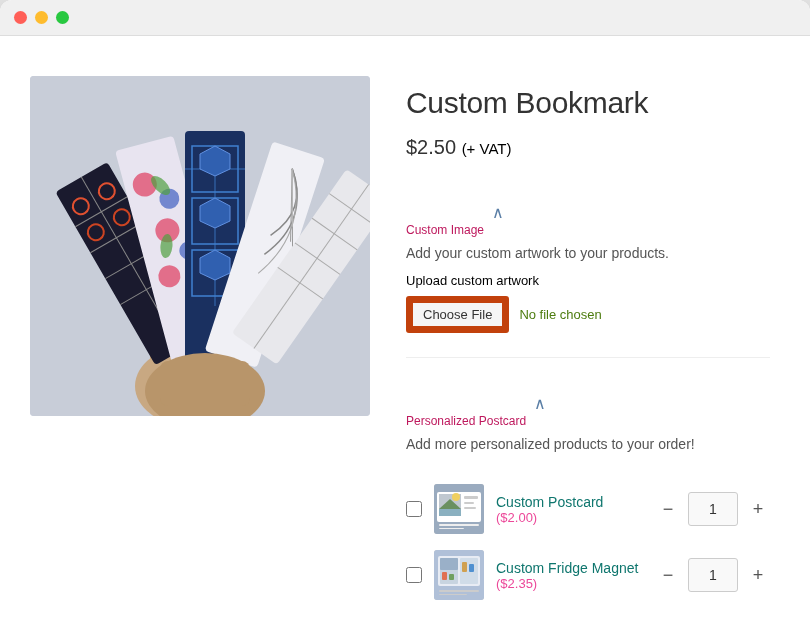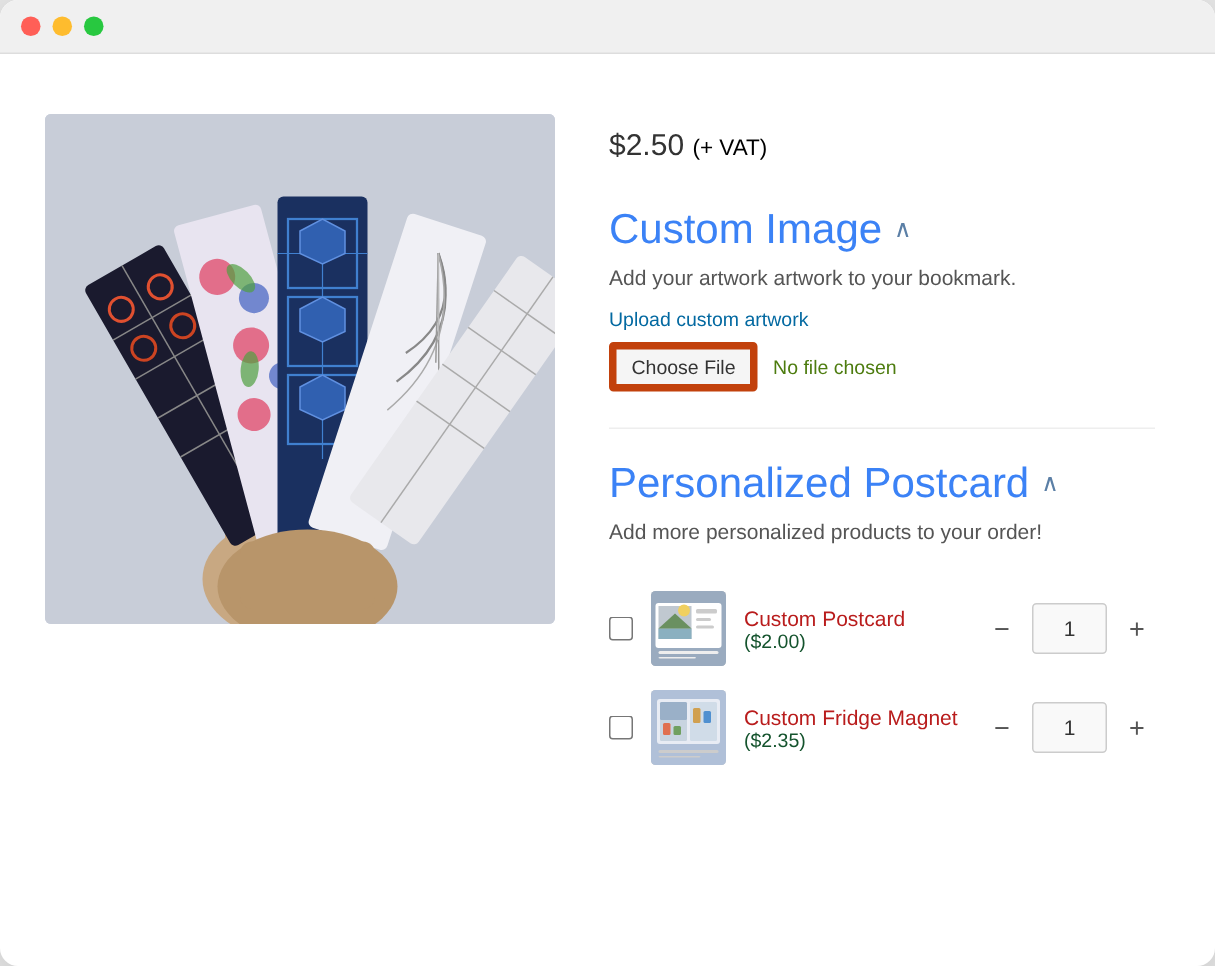--- a/index.html
+++ b/index.html
@@ -120,53 +120,54 @@
     }
 
     .section-header {
       display: flex;
       align-items: center;
       gap: 8px;
       margin-bottom: 8px;
     }
 
     .section-title {
-      font-size: 28px;
-      color: #3b82f6;
+      font-size: 12px;
+      color: #be185d;
       font-weight: 500;
+      margin-top: 36px;
     }
 
     .chevron {
       color: #5b7fa6;
       font-size: 16px;
     }
 
     .section-desc {
       font-size: 14px;
       color: #555;
       margin-bottom: 12px;
     }
 
     .upload-label {
       font-size: 13px;
-      color: #0369a1;
+      color: #000000;
       margin-bottom: 8px;
     }
 
     .file-input-row {
       display: flex;
       align-items: center;
       gap: 10px;
       margin-bottom: 6px;
     }
 
     .choose-file-btn {
       padding: 4px 10px;
       background: #f5f5f5;
-      border: 5px solid #c2410c;
+      border: 7px solid #c2410c;
       border-radius: 3px;
       cursor: pointer;
       font-size: 13px;
       color: #333;
     }
 
     .no-file-text {
       font-size: 13px;
       color: #4d7c0f;
     }
@@ -214,27 +215,27 @@
       width: 100%;
       height: 100%;
     }
 
     .product-option-info {
       flex: 1;
     }
 
     .product-option-name {
       font-size: 14px;
-      color: #b91c1c;
+      color: #0f766e;
       font-weight: 500;
     }
 
     .product-option-price {
       font-size: 13px;
-      color: #14532d;
+      color: #ec4899;
     }
 
     .qty-controls {
       display: flex;
       align-items: center;
       gap: 8px;
     }
 
     .qty-btn {
       width: 24px;
@@ -351,32 +352,33 @@
 
             <ellipse cx="175" cy="315" rx="60" ry="38" fill="#b8956a"></ellipse>
             <rect x="130" y="285" width="90" height="45" rx="8" fill="#b8956a"></rect>
           </svg>
         </div>
       </div>
     </div>
 
     <div class="product-details-col">
 
+      <h1 class="product-title">Custom Bookmark</h1>
 
       <div class="product-price">
         <span>$2.50</span>
         <span class="vat">(+ VAT)</span>
       </div>
 
       <div class="section">
         <div class="section-header">
           <span class="section-title">Custom Image</span>
           <span class="chevron">∧</span>
         </div>
-        <p class="section-desc">Add your artwork artwork to your bookmark.</p>
+        <p class="section-desc">Add your custom artwork to your products.</p>
         <p class="upload-label">Upload custom artwork</p>
         <div class="file-input-row">
           <button class="choose-file-btn">Choose File</button>
           <span class="no-file-text">No file chosen</span>
         </div>
       </div>
 
       <hr class="divider">
 
       <div class="section personalized-section">

